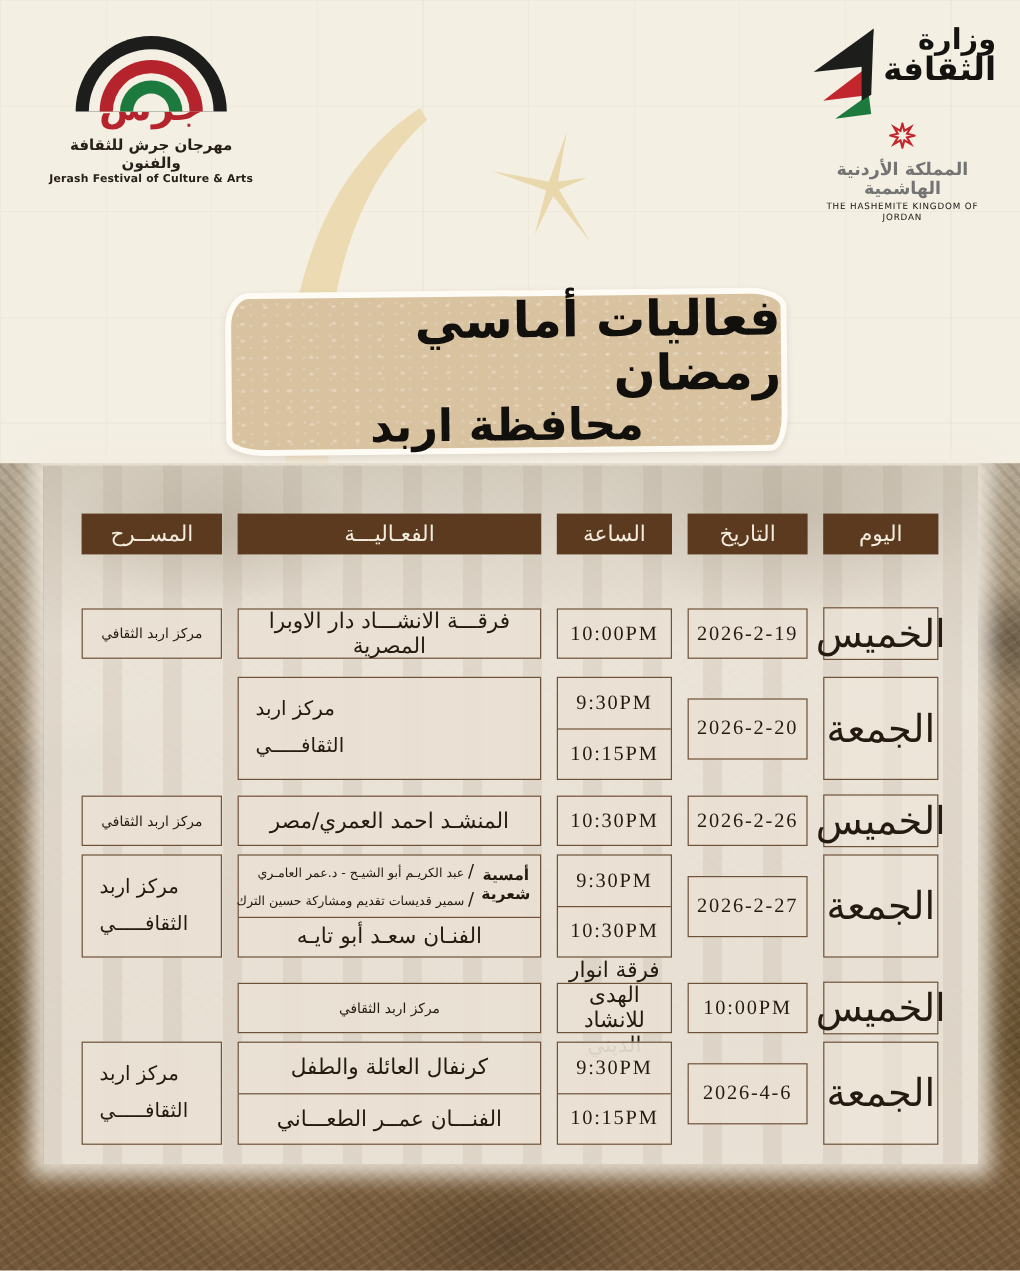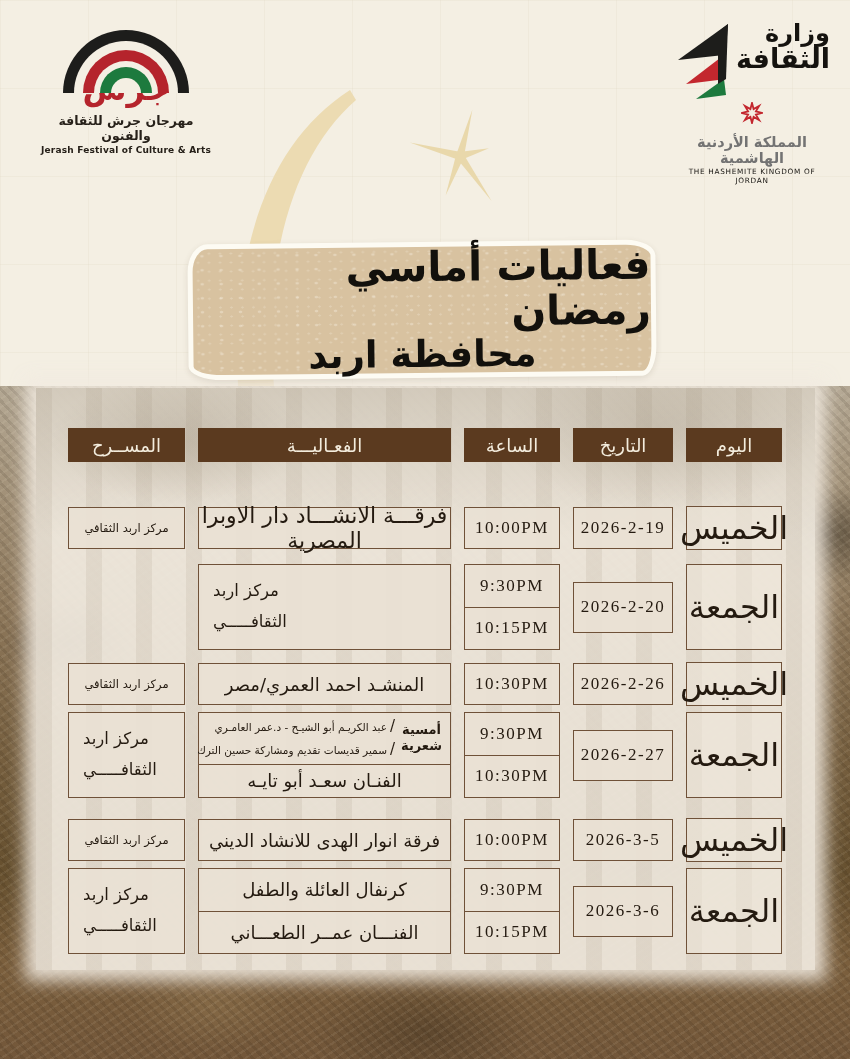--- a/index.html
+++ b/index.html
@@ -76,21 +76,21 @@
   .hdr{margin-bottom:44px;}
   .hdr .hcell{height:34px;background:#5b3a1f;color:#f3ecdd;font-size:18px;
     display:flex;align-items:center;justify-content:center;}
   .box{background:rgba(233,225,212,.92);border:1.6px solid #6f5138;color:#241a10;
     display:flex;align-items:center;justify-content:center;text-align:center;box-sizing:border-box;}
   .h42{height:42px;}.h44{height:44px;}.h86{height:86px;align-self:center;}
   .h72{height:51px;align-self:center;}
   .day-cell{font-size:32px;background:rgba(238,231,219,.55);}
   .num{font-family:"Liberation Serif","DejaVu Serif",serif;font-size:17px;letter-spacing:1.5px;}
   .ltr{direction:ltr;unicode-bidi:isolate;text-align:center;}
-  .act-cell{font-size:22px;}
+  .act-cell{font-size:18px;}
   .act-big{font-size:18px;}
   .venue-sm{font-size:11.5px;}
   .venue-lg{font-size:16.5px;flex-direction:column;align-items:flex-end;justify-content:center;
     padding:4px 14px;line-height:1.85;text-align:right;}
   .stack2{flex-direction:column;align-items:stretch;padding:0;}
   .stack2 .sub{flex:1;display:flex;align-items:center;justify-content:center;}
   .stack2 .sub:first-child{border-bottom:1.6px solid #6f5138;}
   .r1{margin-bottom:14px;}.r2{margin-bottom:12px;}.r3{margin-bottom:6px;}
   .r4{margin-bottom:20px;}.r5{margin-bottom:6px;}
   .act-complex{display:flex;align-items:center;gap:6px;padding:2px 8px;direction:rtl;width:100%;box-sizing:border-box;}
@@ -243,33 +243,30 @@
       </div>
       <div class="box h86 venue-lg">
         <div>مركز اربد</div>
         <div>الثقافـــــي</div>
       </div>
     </div>
 
     <div class="row r5">
       <div class="box day-cell h44">الخميس</div>
       <div class="box h42 num">
-          <span class="ltr">2026-3-5</span>
-        </div>
-      <div class="box h42 num">
           <span class="ltr">10:00PM</span>
         </div>
       <div class="box h42 act-big">فرقة انوار الهدى للانشاد الديني</div>
       <div class="box h42 venue-sm">مركز اربد الثقافي</div>
     </div>
 
     <div class="row r6">
       <div class="box day-cell h86">الجمعة</div>
       <div class="box h72 num">
-          <span class="ltr">2026-3-6</span>
+          <span class="ltr">2026-4-6</span>
         </div>
       <div class="box h86 num stack2">
         <div class="sub">
             <span class="ltr">9:30PM</span>
           </div>
         <div class="sub">
             <span class="ltr">10:15PM</span>
           </div>
       </div>
       <div class="box h86 stack2">

